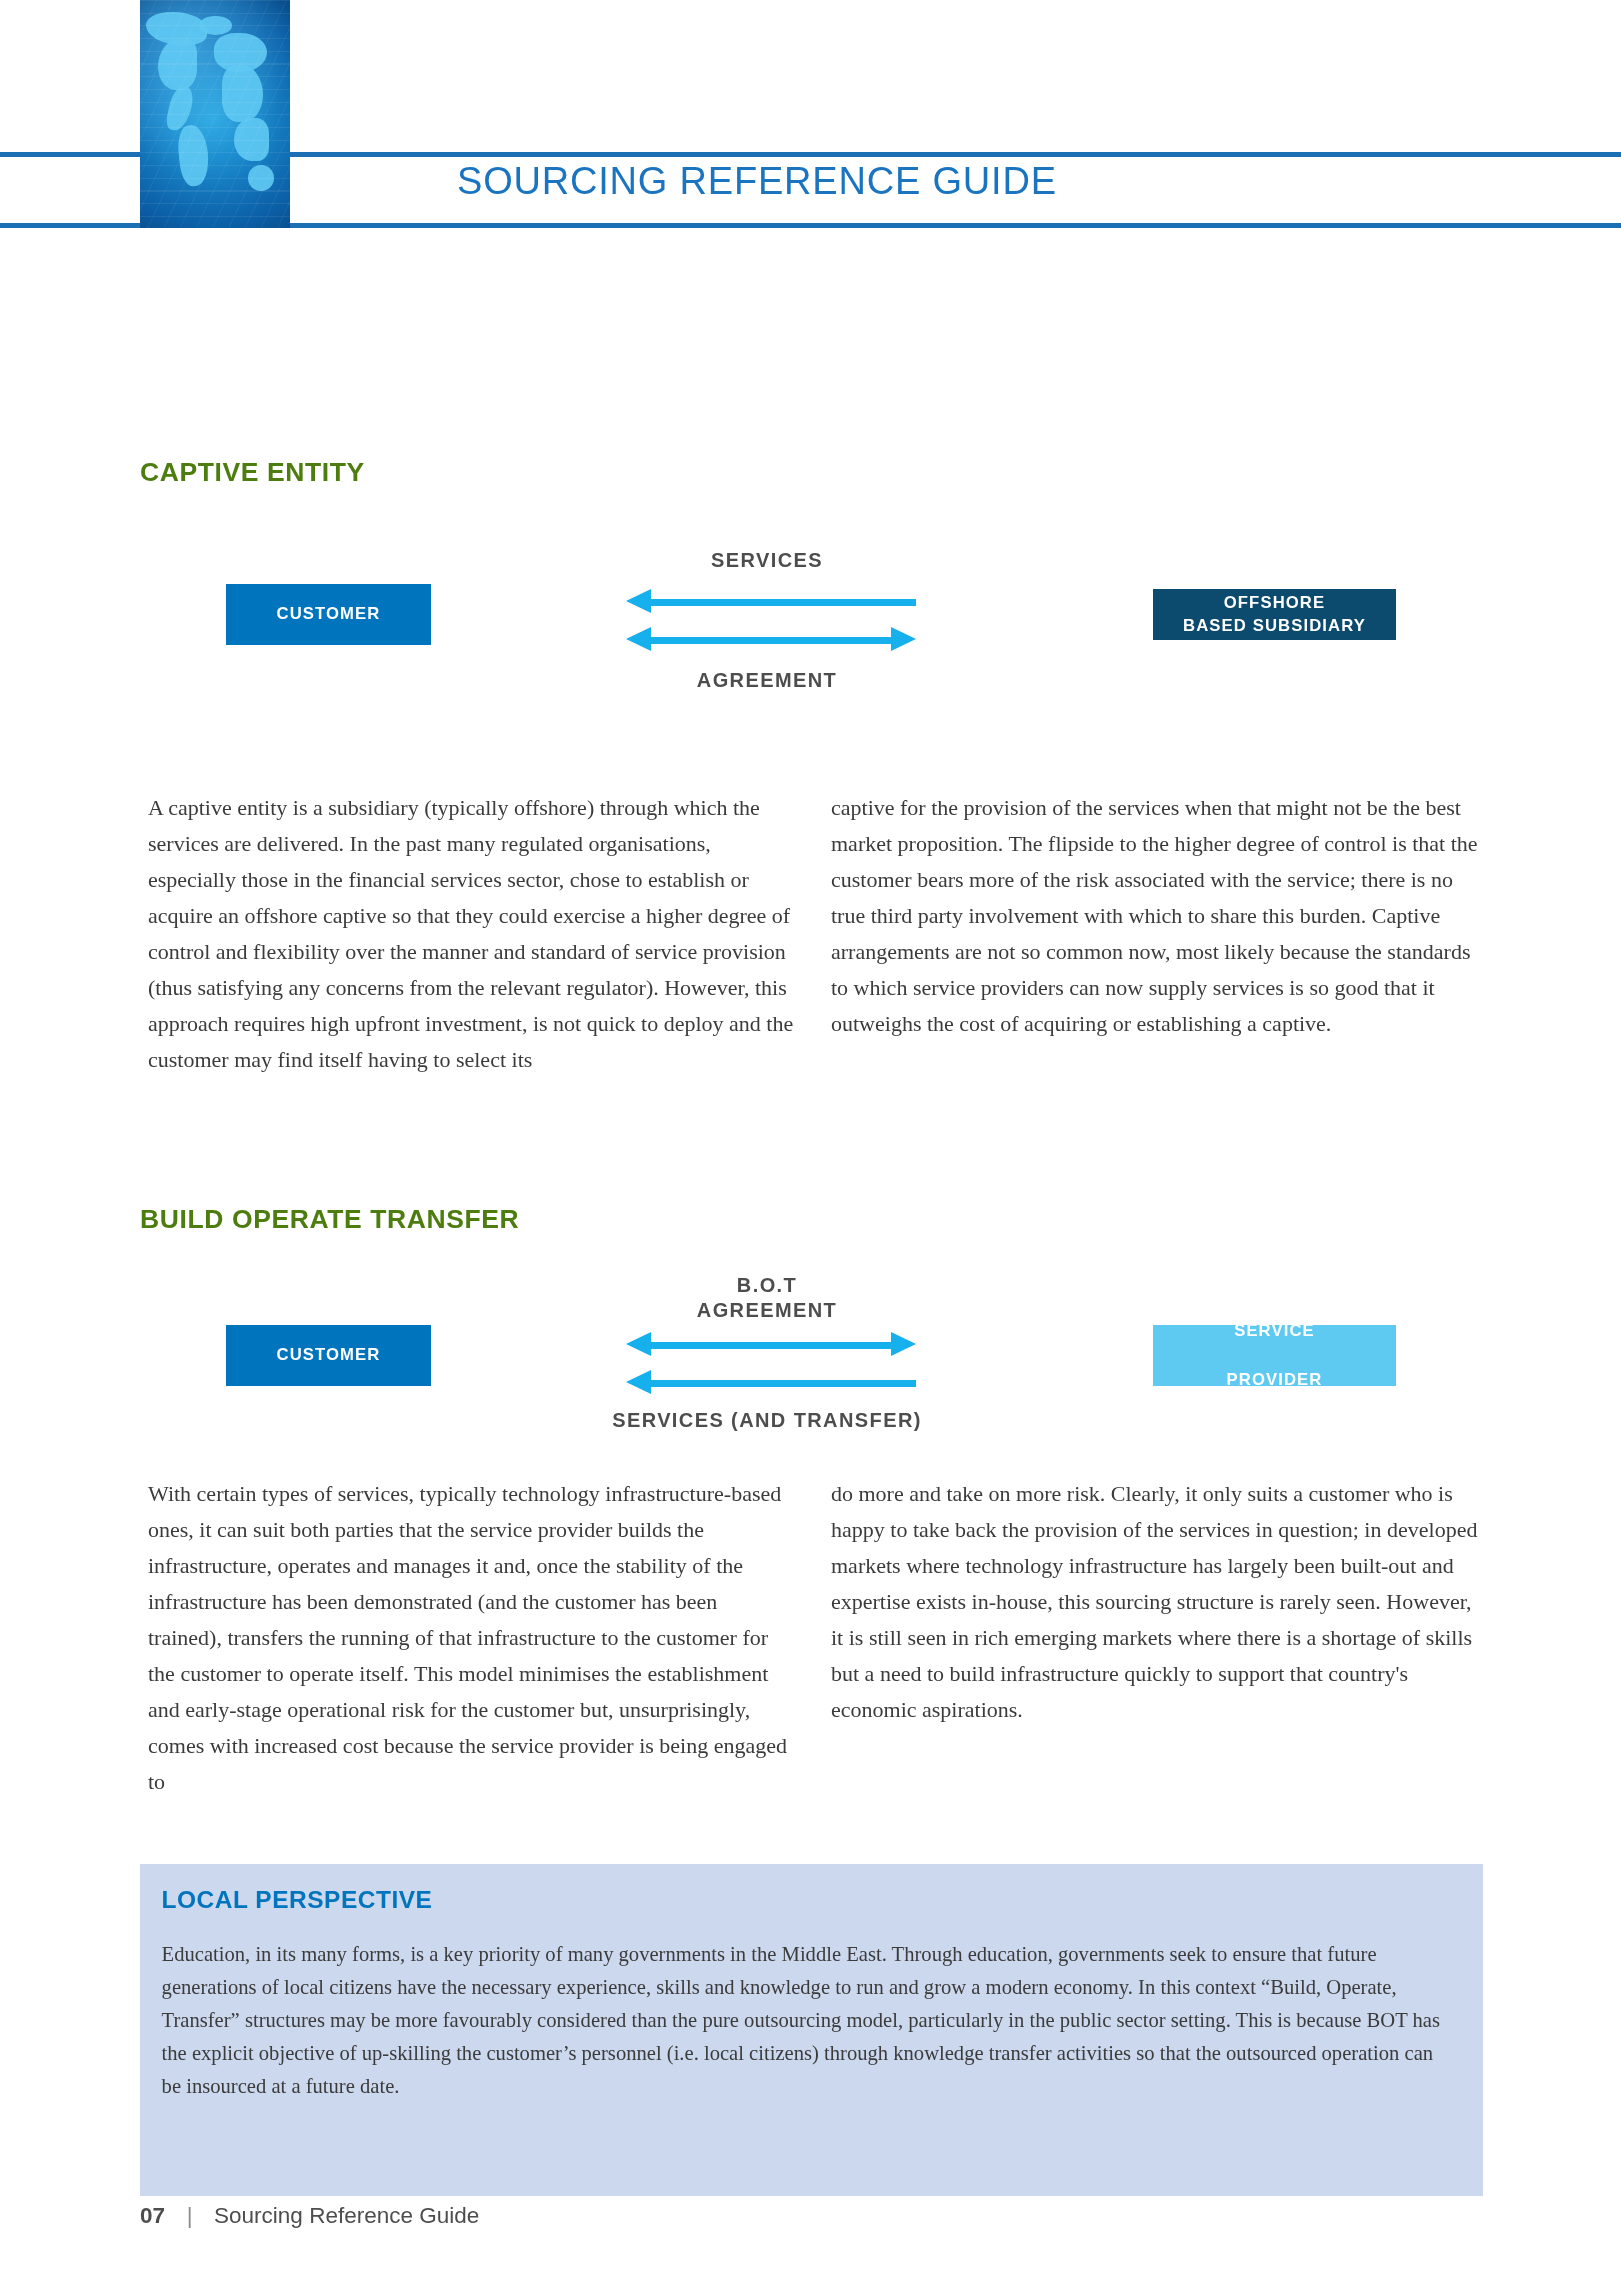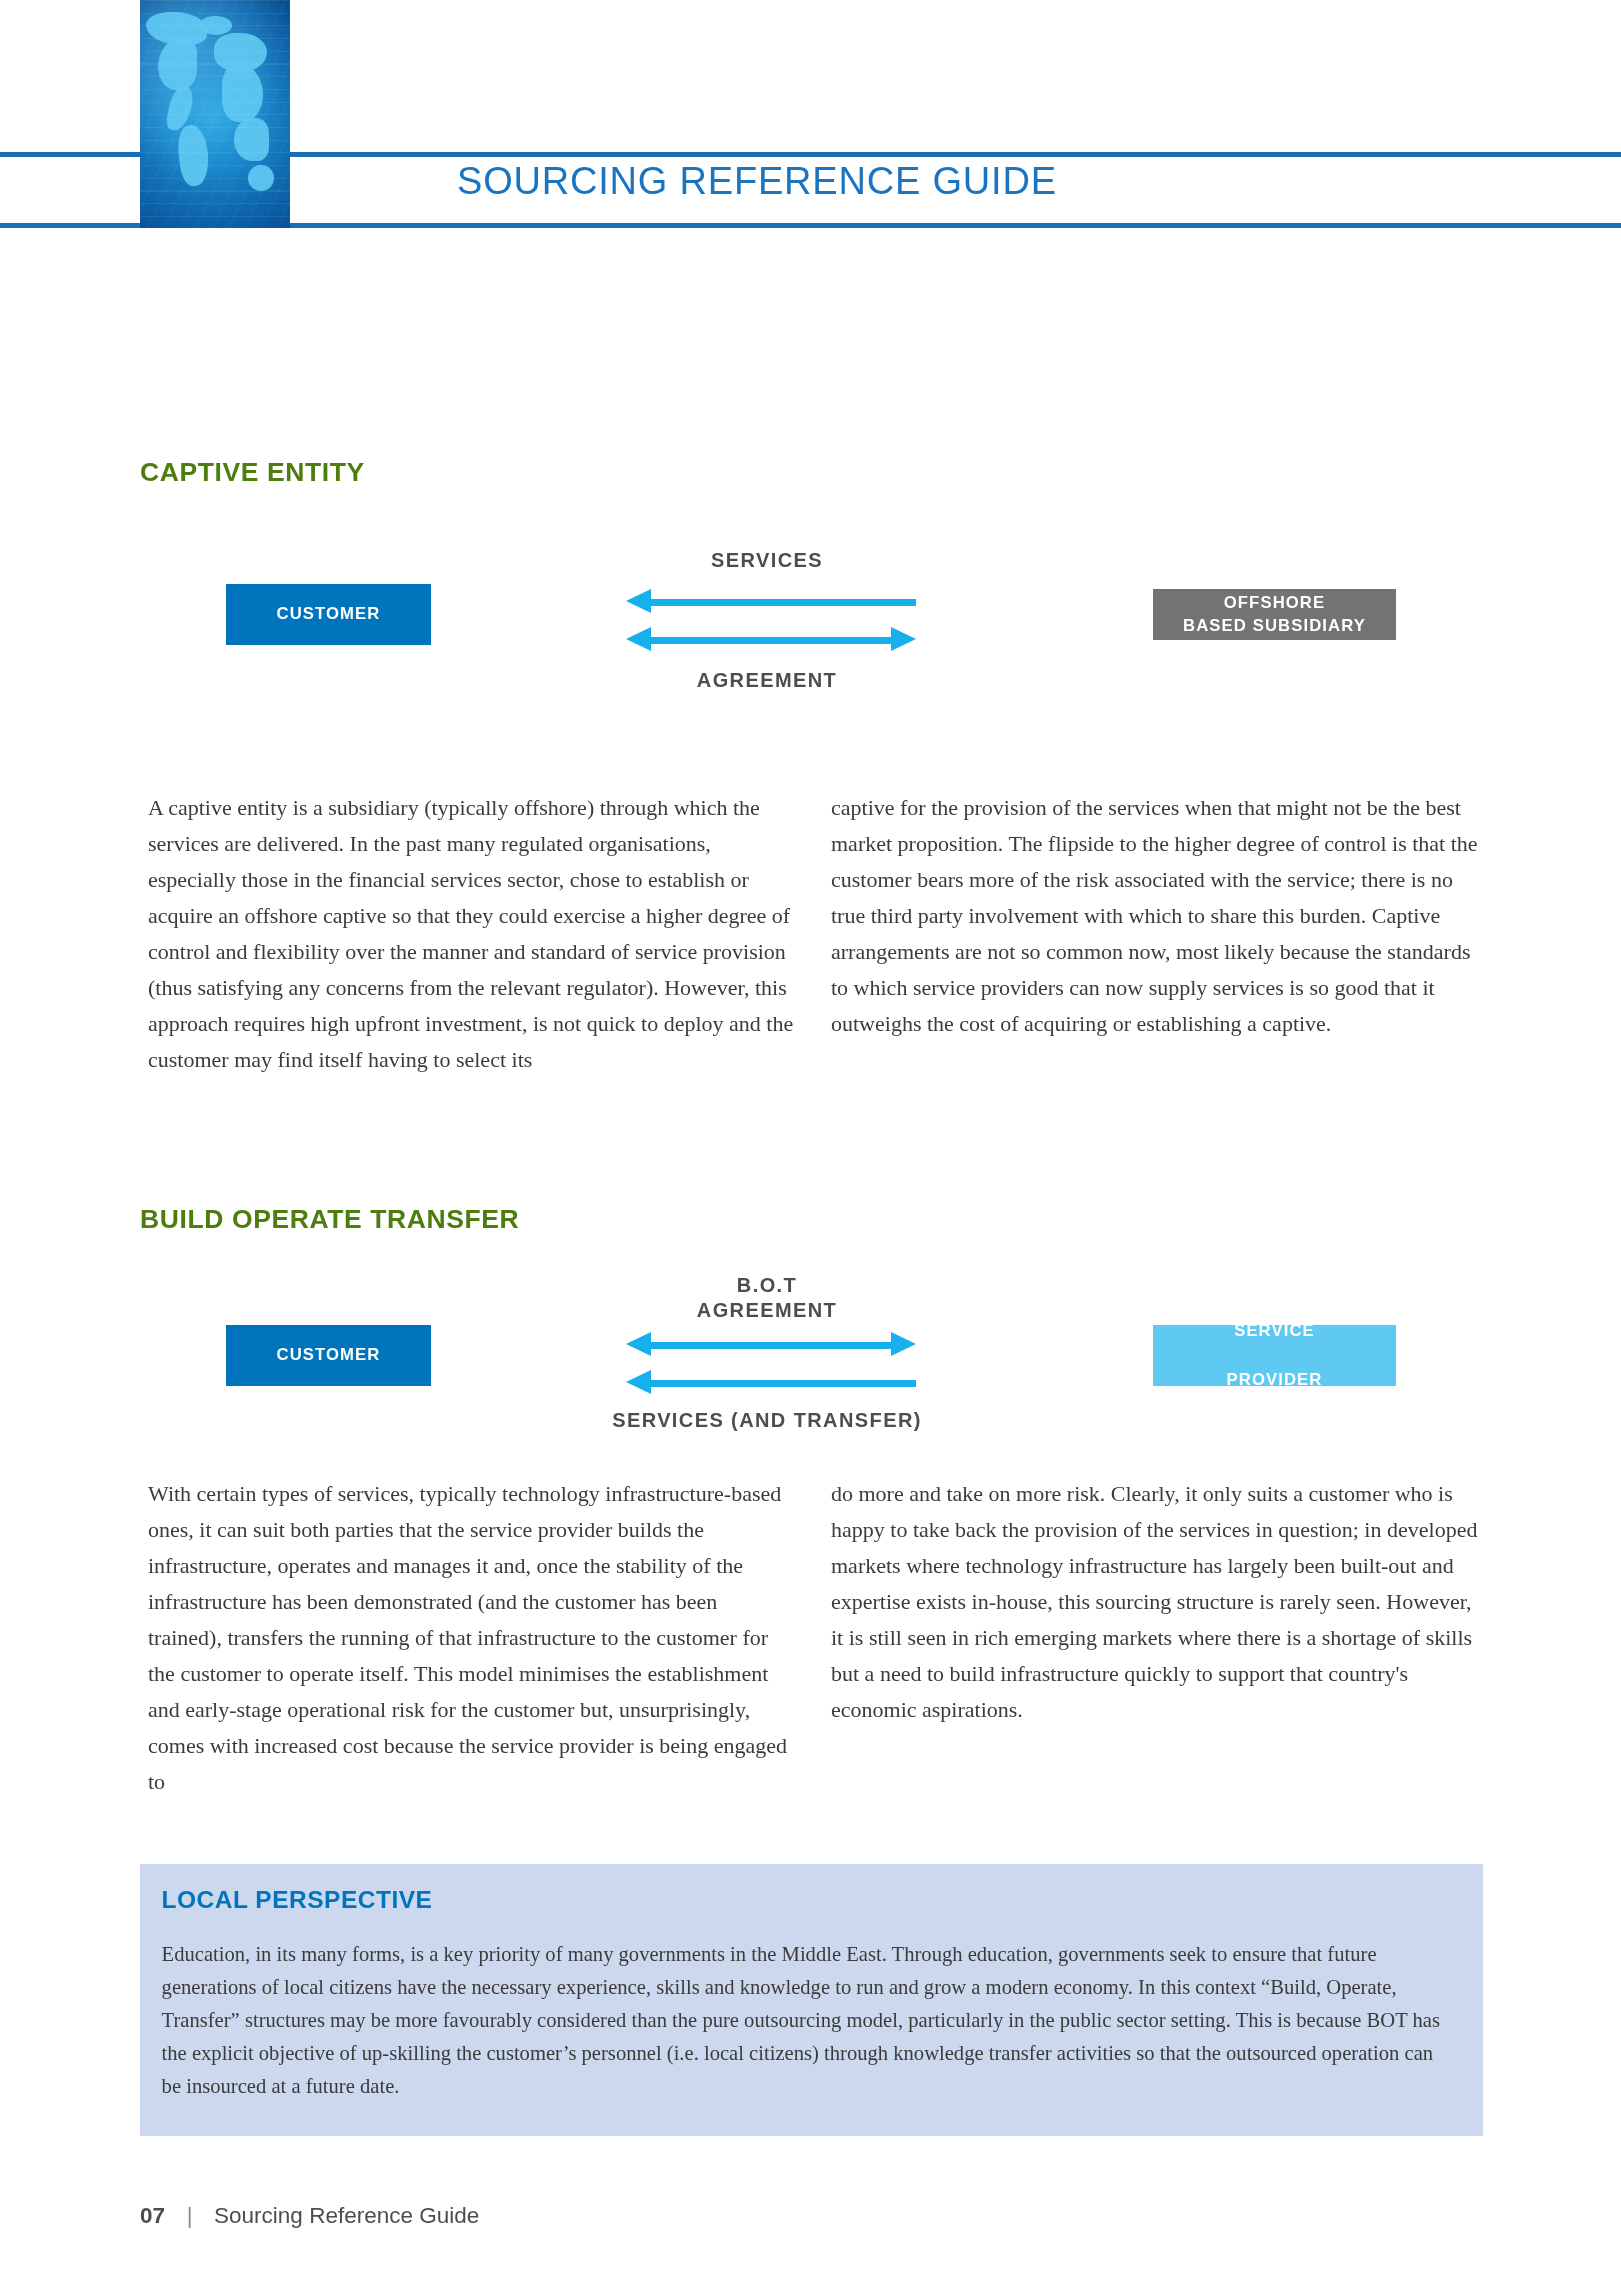--- a/index.html
+++ b/index.html
@@ -114,21 +114,21 @@
   .box-customer {
     left: 86px;
     width: 205px;
     height: 61px;
     background: #0075bd;
   }
   .box-offshore {
     left: 1013px;
     width: 243px;
     height: 51px;
-    background: #737373;
+    background: #0c4a6e;
   }
   .box-provider {
     left: 1013px;
     width: 243px;
     height: 61px;
     background: #5ecaf2;
     gap: 26px;
   }
 
   .arrow-label {
@@ -177,21 +177,21 @@
   #captive-col-2 { top: 790px; }
   #bot-col-1     { top: 1476px; }
   #bot-col-2     { top: 1476px; }
 
   
   .perspective-panel {
     position: absolute;
     left: 140px;
     top: 1864px;
     width: 1343px;
-    height: 272px;
+    height: 332px;
     background: #ccd8ee;
   }
   .perspective-heading {
     position: absolute;
     left: 21.6px;
     top: 21.6px;
     font-family: "Liberation Sans", sans-serif;
     font-weight: bold;
     font-size: 24.5px;
     letter-spacing: 0.5px;

